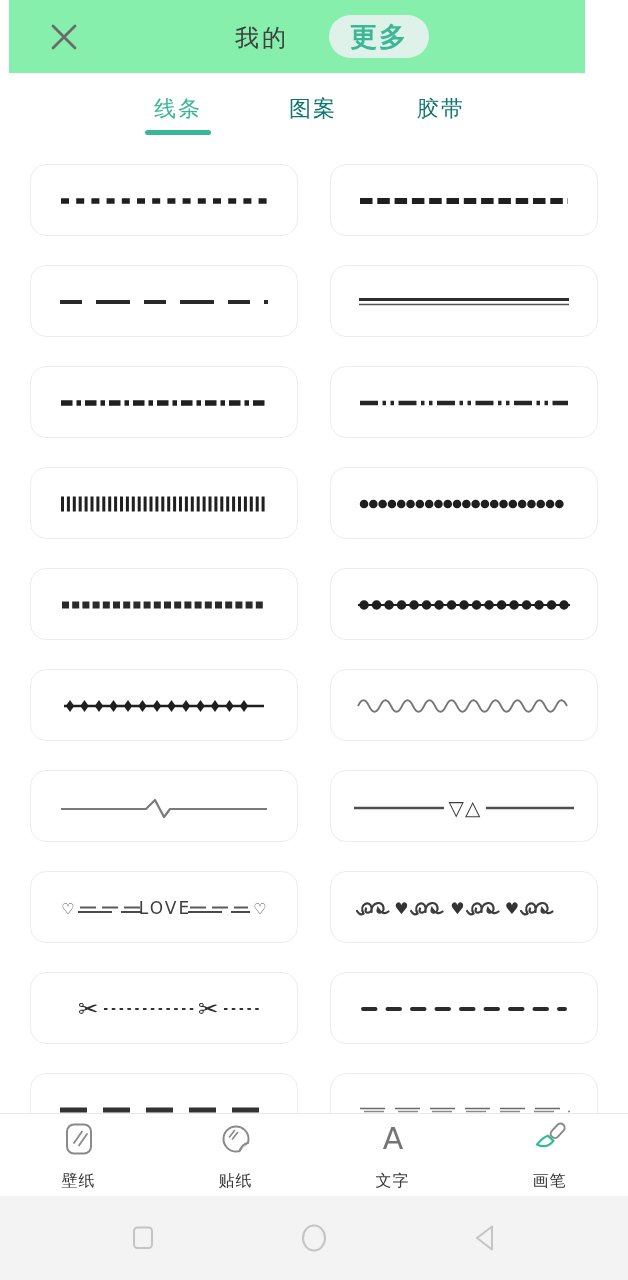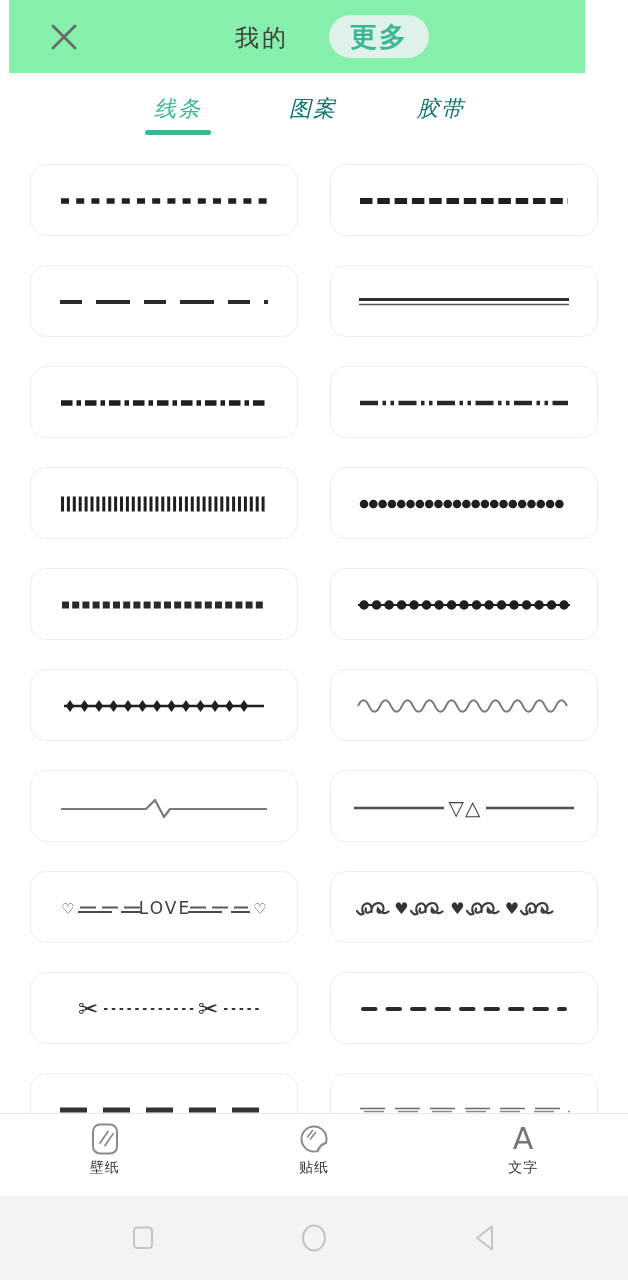--- a/index.html
+++ b/index.html
@@ -9,37 +9,37 @@
     -webkit-font-smoothing:antialiased;
   }
   
   .header{position:absolute;top:0;left:0;width:576px;height:73px;background:#86efac;border-bottom:1px solid #ededed;margin-left:9px;}
   .close-btn{position:absolute;left:40px;top:22px;width:30px;height:30px;cursor:pointer;}
   .hdr-title{position:absolute;left:226px;top:22px;font-size:24px;color:#3f3f3f;letter-spacing:3px;}
   .more-pill{position:absolute;left:320px;top:15px;width:100px;height:43px;border-radius:22px;
     background:#def2ea;display:flex;align-items:center;justify-content:center;
     font-size:27px;font-weight:bold;color:#3cb795;letter-spacing:2px;cursor:pointer;}
   
-  .tabs{position:absolute;top:73px;left:0;width:580px;height:78px;background:#fff;font-style:italic;}
+  .tabs{position:absolute;top:73px;left:0;width:580px;height:78px;background:#fff;}
   .tab{position:absolute;top:21px;font-size:22px;color:#0f766e;letter-spacing:2px;cursor:pointer;width:90px;text-align:center;}
   .tab.active{color:#3cb795;}
   .tab-lines{left:133px;}
   .tab-patterns{left:268px;}
   .tab-tape{left:396px;}
   .tab-underline{position:absolute;top:57px;left:145px;width:66px;height:4.5px;border-radius:3px;background:#3cb795;}
   
   .grid{position:absolute;top:151px;left:0;width:628px;height:962px;overflow:hidden;background:#fff;}
   .card{position:absolute;width:268px;height:72px;background:#fff;border:1.5px solid #ededed;border-radius:16px;
     box-sizing:border-box;cursor:pointer;}
   .card svg{position:absolute;left:-1.5px;top:-1.5px;}
   
   .bottom-nav{position:absolute;top:1113px;left:0;width:628px;height:83px;background:#fff;border-top:1px solid #e8e8e8;
     display:flex;justify-content:space-around;align-items:flex-start;}
   .nav-item{width:100px;padding-top:8px;display:flex;flex-direction:column;align-items:center;cursor:pointer;}
-  .nav-label{font-size:14px;color:#373737;margin-top:3px;letter-spacing:1px;}
+  .nav-label{font-size:16px;color:#373737;margin-top:15px;letter-spacing:1px;}
   
   .android-bar{position:absolute;top:1196px;left:0;width:628px;height:84px;background:#f3f3f3;}
   .abtn{position:absolute;top:22px;width:40px;height:40px;cursor:pointer;}
   .abtn.recents{left:123px;} .abtn.home{left:294px;} .abtn.back{left:466px;}
 </style>
 </head>
 <body>
 
 <div class="header">
   <svg class="close-btn" viewBox="0 0 30 30">
@@ -212,20 +212,29 @@
     </svg>
 
     <div class="nav-label">贴纸</div>
   </div>
   <div class="nav-item">
     <svg width="34" height="34" viewBox="0 0 34 34">
       <text x="17" y="27" text-anchor="middle" font-size="30" fill="#757575" font-family="&quot;DejaVu Sans&quot;,&quot;Liberation Sans&quot;,sans-serif">A</text>
     </svg>
     <div class="nav-label">文字</div>
   </div>
+  <div class="nav-item">
+    <svg width="34" height="34" viewBox="0 0 34 34">
+      <g transform="rotate(43 17 17)">
+        <rect x="12.8" y="-2.5" width="8.4" height="16.5" rx="4.2" fill="#ffffff" stroke="#8a8a8a" stroke-width="2"></rect>
+        <path d="M13.2 16 L20.8 16 C21.4 23.5 17.8 27.8 11.2 29.8 C10.8 22.5 11.8 18.5 13.2 16 Z" fill="#ffffff" stroke="#2fbb97" stroke-width="2.2" stroke-linejoin="round"></path>
+      </g>
+    </svg>
+    <div class="nav-label">画笔</div>
+  </div>
 </div>
 
 <div class="android-bar">
   <svg class="abtn recents" viewBox="0 0 40 40">
     <rect x="11" y="9.5" width="18" height="20.5" rx="3.5" fill="none" stroke="#c4c4c4" stroke-width="2"></rect>
   </svg>
   <svg class="abtn home" viewBox="0 0 40 40">
     <ellipse cx="20" cy="20" rx="11" ry="12.5" fill="none" stroke="#c4c4c4" stroke-width="2"></ellipse>
   </svg>
   <svg class="abtn back" viewBox="0 0 40 40">

